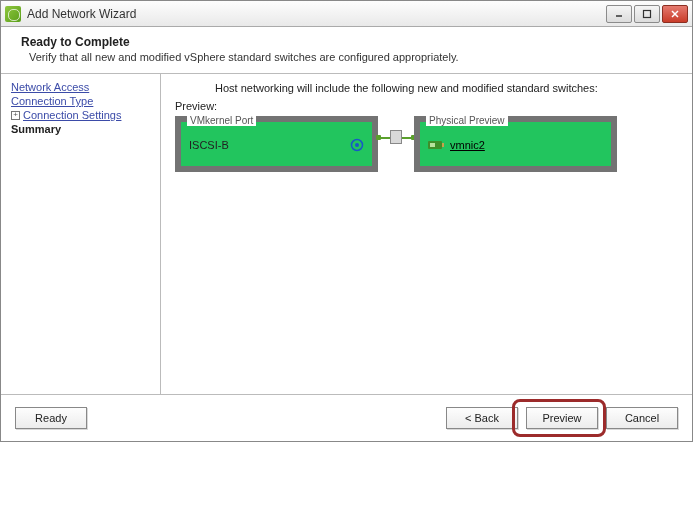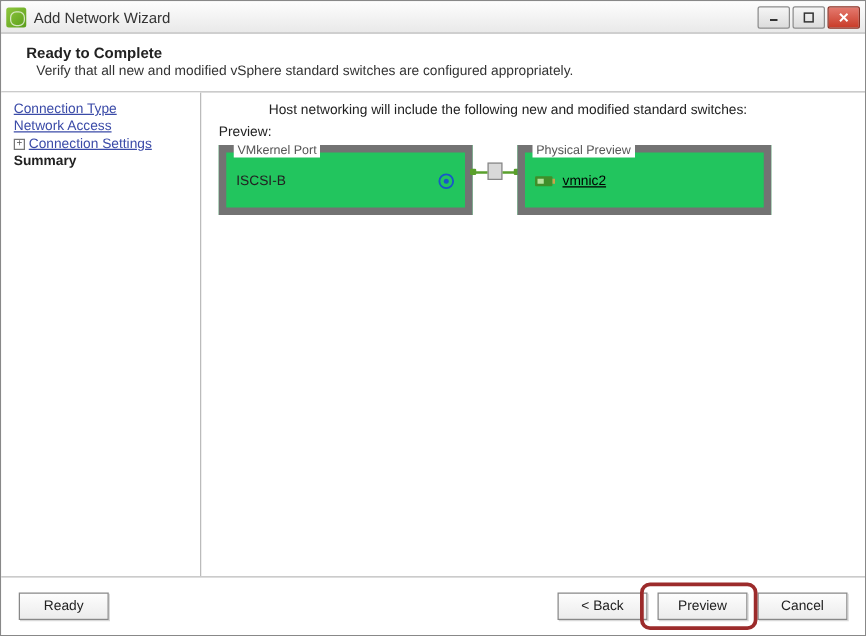--- a/index.html
+++ b/index.html
@@ -6,21 +6,21 @@
 body {
   font-family: Tahoma, "Segoe UI", Arial, sans-serif;
   font-size: 11px;
   background: #fff;
   width: 693px;
   height: 509px;
   overflow: hidden;
 }
 .window {
   width: 693px;
-  height: 509px;
+  height: 442px;
   border: 1px solid #888;
   background: #fff;
   display: flex;
   flex-direction: column;
 }
 .titlebar {
   height: 26px;
   background: linear-gradient(to bottom, #fdfdfd, #e9e9e9);
   border-bottom: 1px solid #aaa;
   display: flex;
@@ -224,22 +224,22 @@
     </div>
   </div>
 
   <div class="header-area">
     <div class="header-title">Ready to Complete</div>
     <div class="header-sub">Verify that all new and modified vSphere standard switches are configured appropriately.</div>
   </div>
 
   <div class="body-area">
     <div class="sidebar">
+      <a class="nav-item">Network Access</a>
       <a class="nav-item">Connection Type</a>
-      <a class="nav-item">Network Access</a>
       <div class="tree-row">
         <span class="tree-exp">+</span>
         <a class="nav-item">Connection Settings</a>
       </div>
       <span class="nav-item current">Summary</span>
     </div>
 
     <div class="main-pane">
       <div class="instruction">Host networking will include the following new and modified standard switches:</div>
       <div class="preview-label">Preview:</div>

